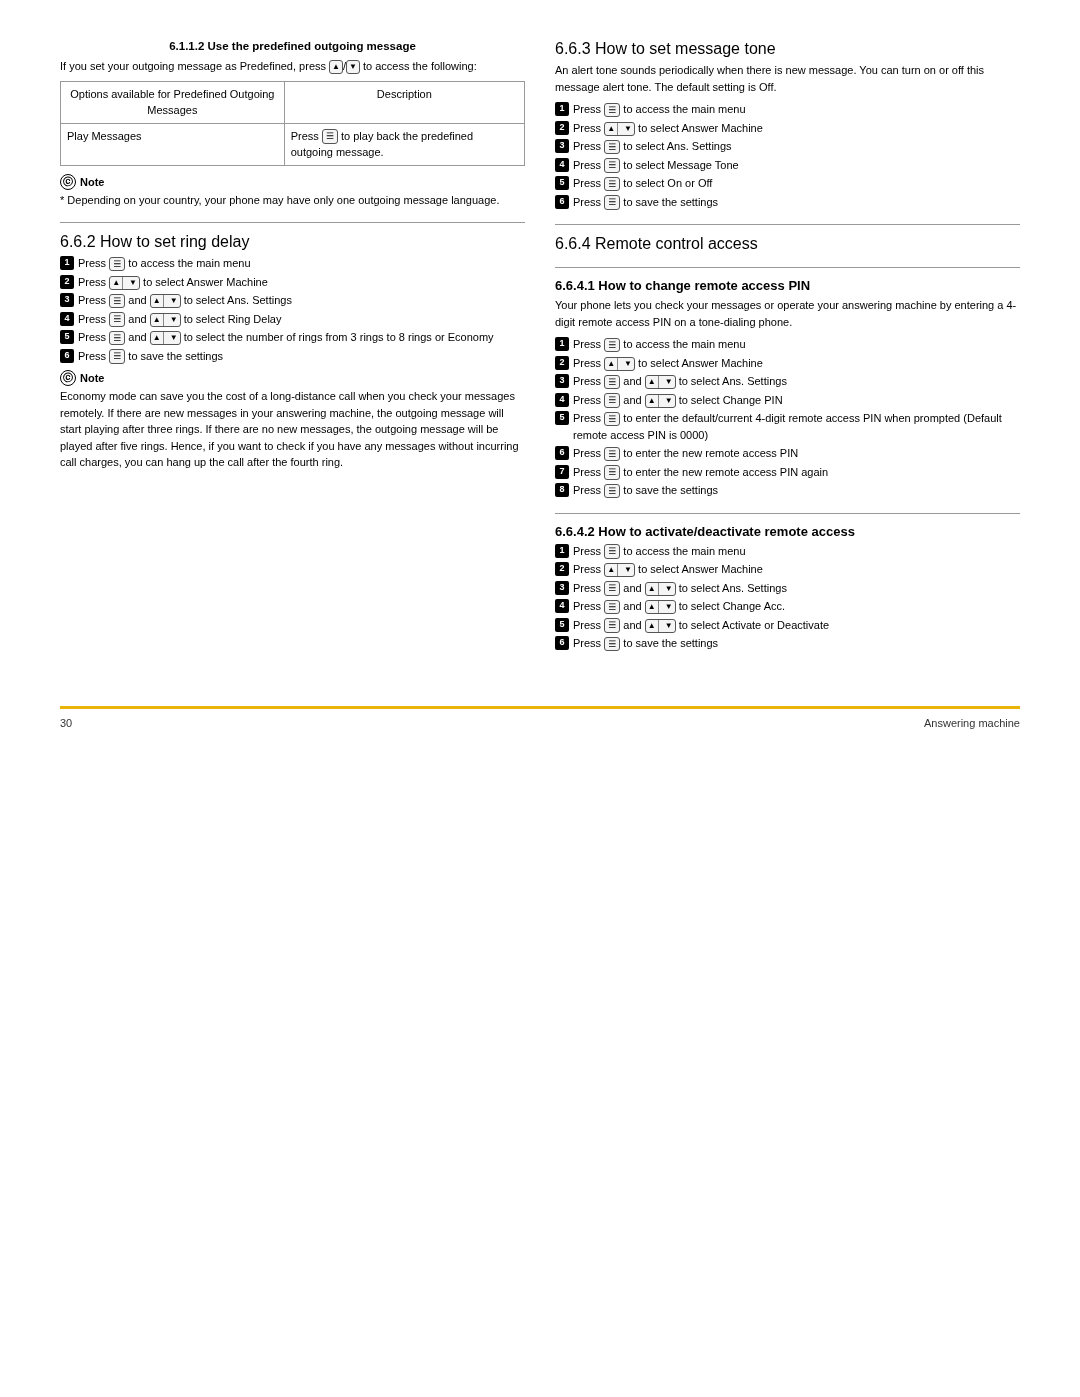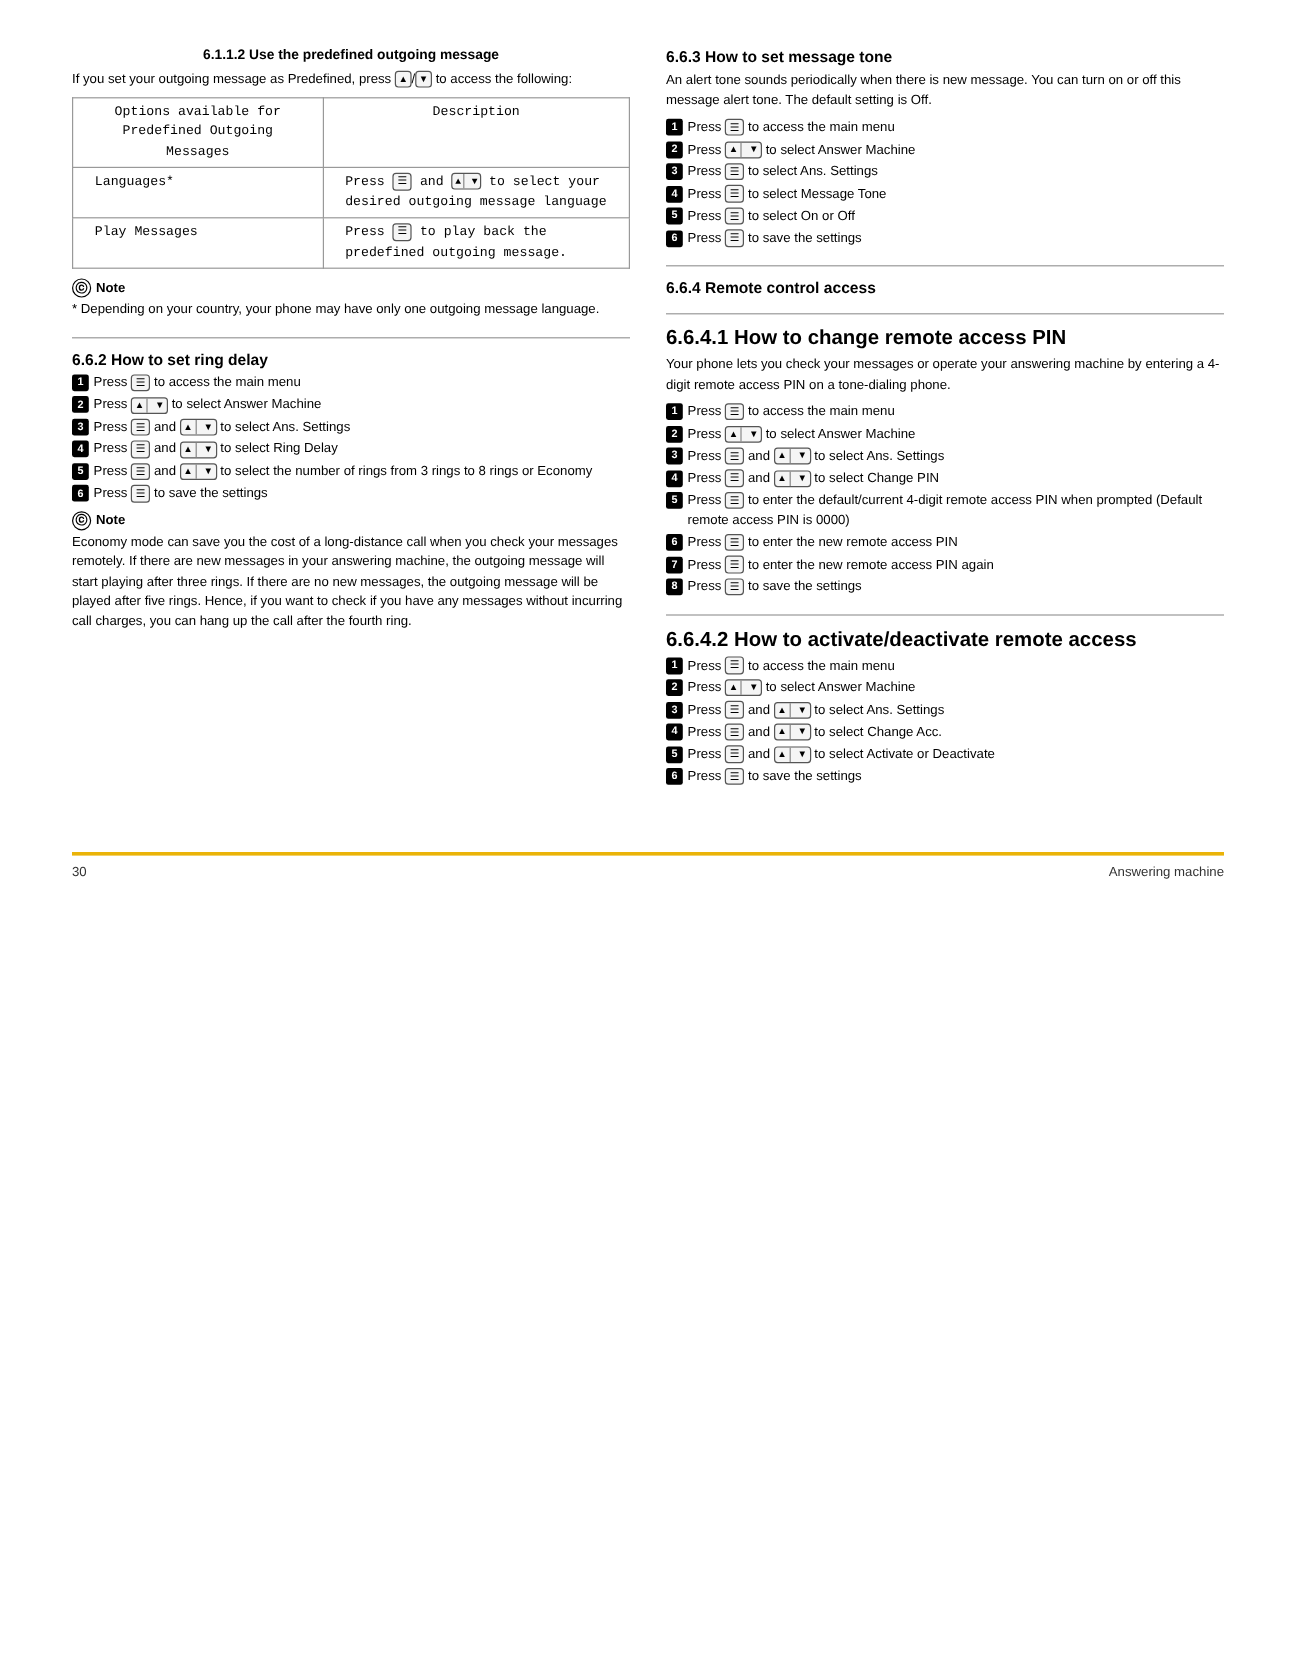--- a/index.html
+++ b/index.html
@@ -19,26 +19,26 @@
     }
     .left-col {
       flex: 1;
       min-width: 0;
     }
     .right-col {
       flex: 1;
       min-width: 0;
     }
     h3 {
+      font-size: 16px;
+      font-weight: normal;
+      margin-bottom: 4px;
+    }
+    h4 {
       font-size: 13px;
-      font-weight: bold;
-      margin-bottom: 4px;
-    }
-    h4 {
-      font-size: 17px;
       font-weight: bold;
       margin-bottom: 4px;
     }
     p {
       margin-bottom: 6px;
       line-height: 1.5;
     }
     .section {
       margin-bottom: 14px;
     }
@@ -49,24 +49,23 @@
     }
     
     table {
       border-collapse: collapse;
       width: 100%;
       margin-bottom: 8px;
       font-size: 11px;
     }
     table td, table th {
       border: 1px solid #999;
-      padding: 4px 18px;
+      padding: 4px 6px;
       vertical-align: top;
       line-height: 1.5;
-      font-family: Liberation Mono, monospace;
     }
     table th {
       font-weight: normal;
       background: #fff;
     }
     
     .num-list {
       list-style: none;
       margin: 4px 0 6px 0;
       padding: 0;
@@ -183,32 +182,20 @@
         to access the following:
       </p>
 
       <table>
         <tbody>
             <tr>
           <th>Options available for Predefined Outgoing Messages</th>
           <th>Description</th>
         </tr>
         <tr>
-          <td>Languages*</td>
-          <td>
-            Press <span class="btn-icon">☰</span> and
-            <span class="nav-combined">
-                  <span>▲</span>
-                  <span class="nav-sep"></span>
-                  <span>▼</span>
-                </span>
-            to select your desired outgoing message language
-          </td>
-        </tr>
-        <tr>
           <td>Play Messages</td>
           <td>
             Press <span class="btn-icon">☰</span> to play back the predefined outgoing message.
           </td>
         </tr>
       </tbody>
         </table>
 
       <div class="note-box">
         <div class="note-title">

